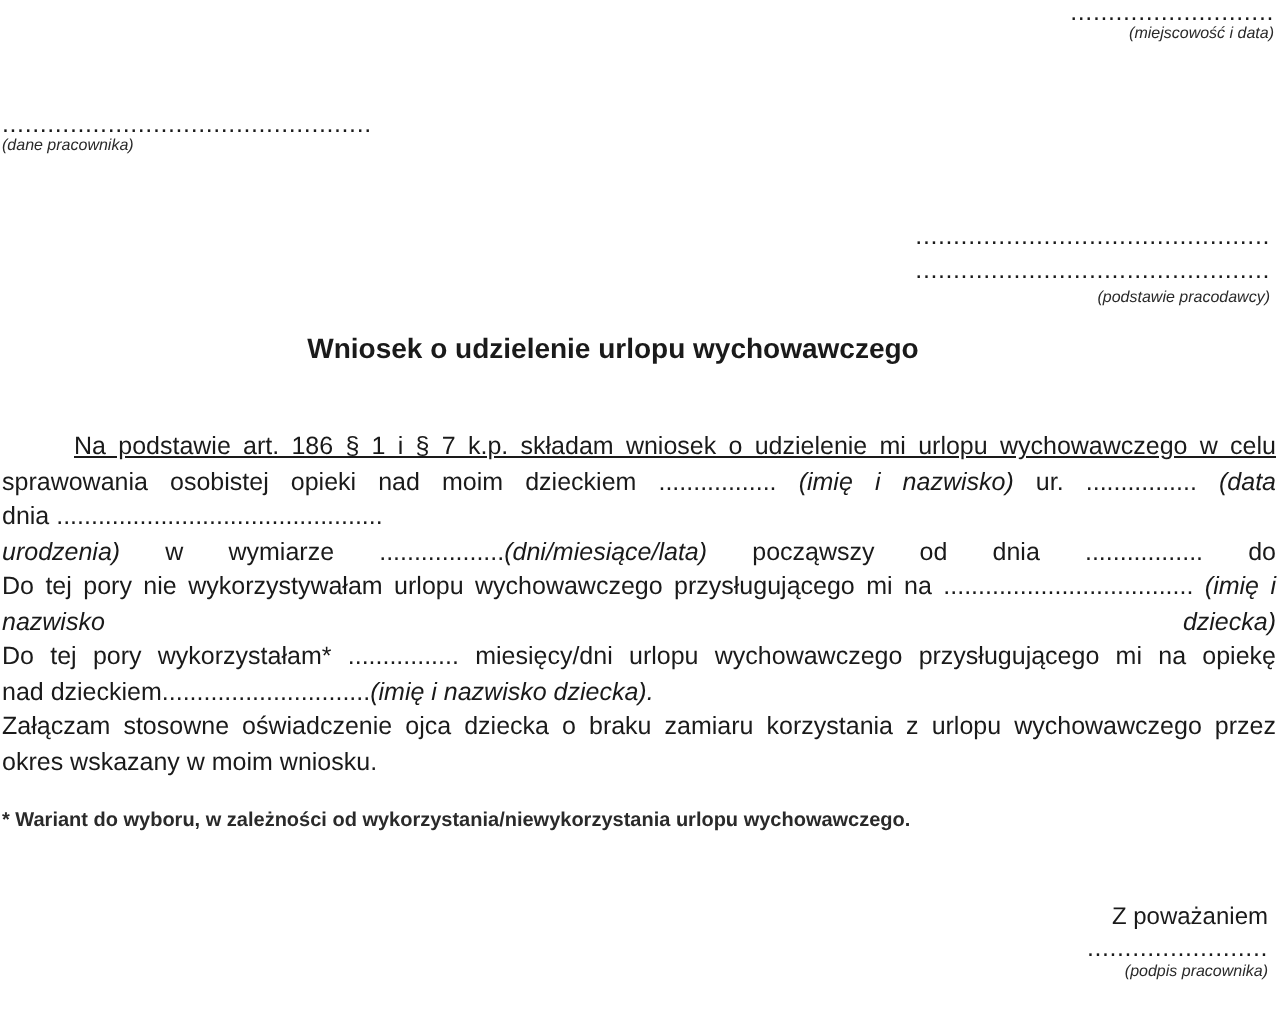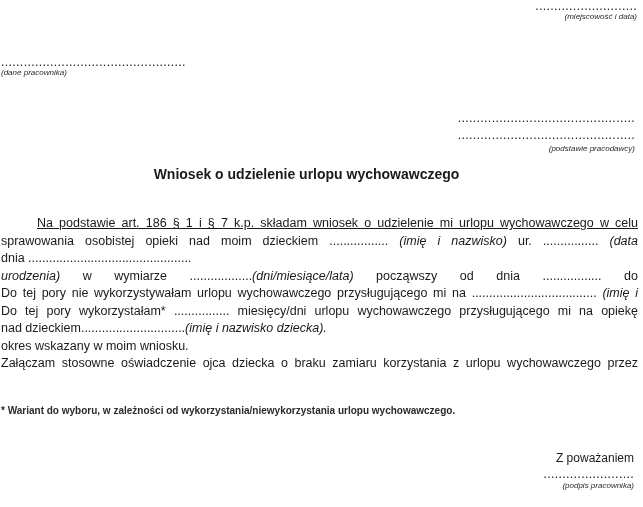--- a/index.html
+++ b/index.html
@@ -84,24 +84,28 @@
   </div>
 
   <div class="abs doc-title">Wniosek o udzielenie urlopu wychowawczego</div>
 
   <div class="abs body-text">
       <div class="line justify indent"><span>Na podstawie art. 186 § 1 i § 7 k.p. składam wniosek o udzielenie mi urlopu wychowawczego w celu</span></div>
       <div class="line justify"><span>sprawowania osobistej opieki nad moim dzieckiem </span><span>.................</span><span class="it"> (imię i nazwisko)</span><span> ur. </span><span>................</span><span class="it"> (data</span></div>
       <div class="line left"><span>dnia </span><span>...............................................</span></div>
       <div class="line justify"><span class="it">urodzenia)</span><span> w wymiarze </span><span>..................</span><span class="it">(dni/miesiące/lata)</span><span> począwszy od dnia </span><span>.................</span><span> do</span></div>
       <div class="line justify"><span>Do tej pory nie wykorzystywałam urlopu wychowawczego przysługującego mi na </span><span>....................................</span><span class="it"> (imię i</span></div>
+      <div class="line spread">
+        <span class="it">nazwisko</span>
+        <span class="it">dziecka)</span>
+      </div>
       <div class="line justify"><span>Do tej pory wykorzystałam* </span><span>................</span><span> miesięcy/dni urlopu wychowawczego przysługującego mi na opiekę</span></div>
       <div class="line left"><span>nad dzieckiem</span><span>..............................</span><span class="it">(imię i nazwisko dziecka).</span></div>
+      <div class="line justify"><span>Załączam stosowne oświadczenie ojca dziecka o braku zamiaru korzystania z urlopu wychowawczego przez</span></div>
       <div class="line left"><span>okres wskazany w moim wniosku.</span></div>
-      <div class="line justify"><span>Załączam stosowne oświadczenie ojca dziecka o braku zamiaru korzystania z urlopu wychowawczego przez</span></div>
     </div>
 
   <div class="abs footnote">* Wariant do wyboru, w zależności od wykorzystania/niewykorzystania urlopu wychowawczego.</div>
 
   <div class="abs closing-block">
     <div class="closing-salutation">Z poważaniem</div>
     <div class="fill-line">........................</div>
     <div class="small-label">(podpis pracownika)</div>
   </div>
 

